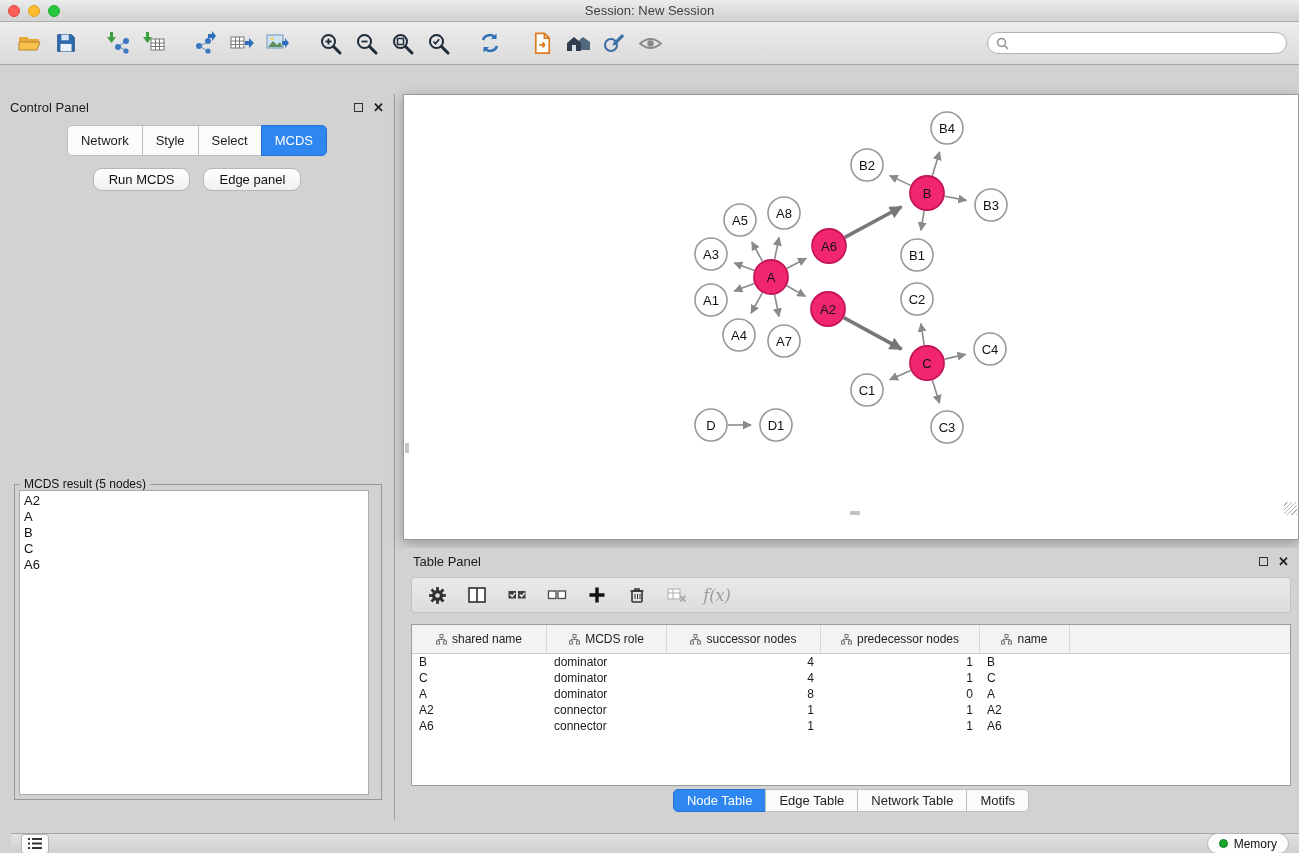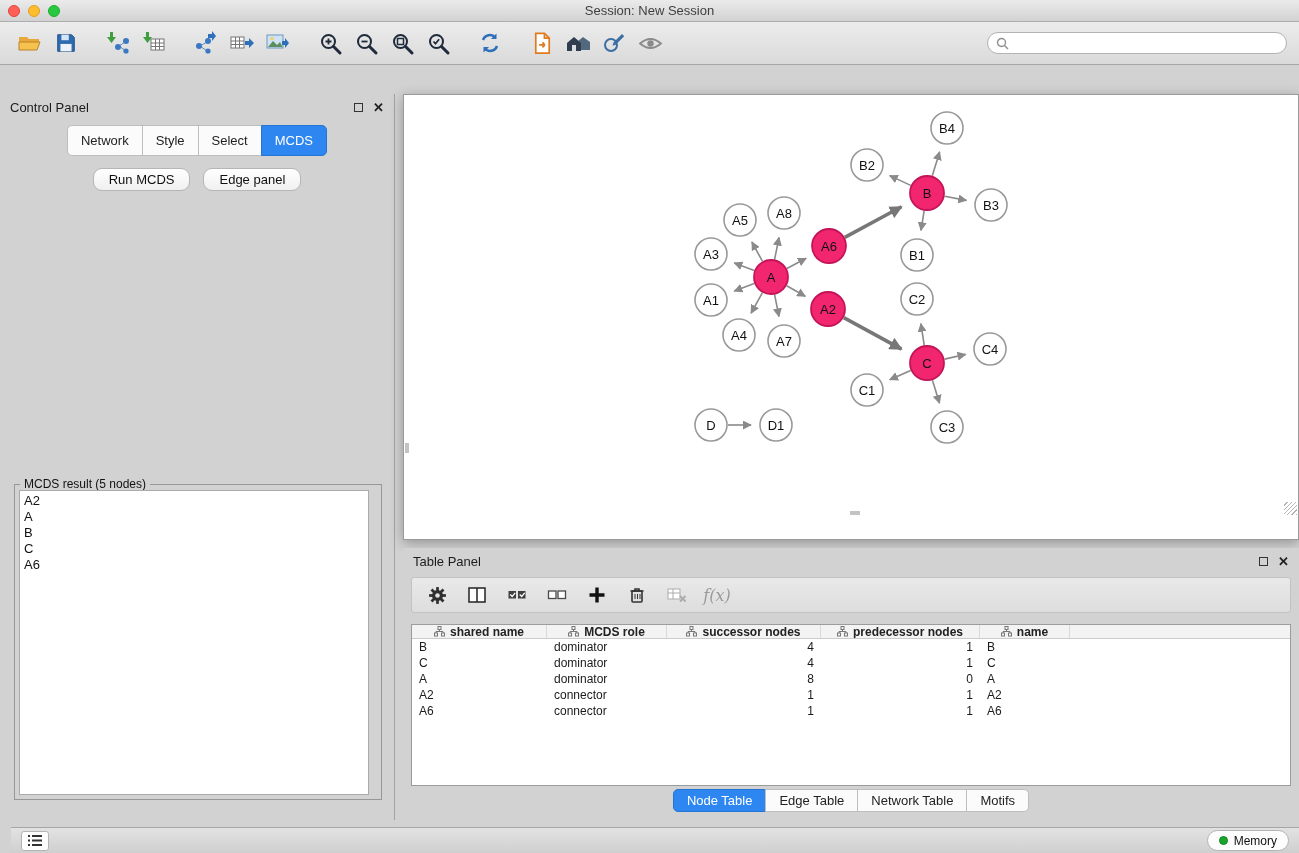--- a/index.html
+++ b/index.html
@@ -83,36 +83,36 @@
   .scroll-nub-h { position:absolute; left:446px; bottom:1px; width:10px; height:4px; background:#c3c3c3; }
 
   
   .table-panel { position:absolute; left:7px; right:0; top:454px; bottom:0; background:#d2d2d2; }
   .tp-toolbar { margin:3px 8px 0 8px; height:36px; border:1px solid #c2c2c2; border-radius:3px;
     background:linear-gradient(#e9e9e9,#dddddd); display:flex; align-items:center; gap:10px; padding:0 10px; }
   .tp-btn { width:30px; height:28px; display:flex; align-items:center; justify-content:center; }
   .fx-label { font-family:"DejaVu Serif", serif; font-style:italic; font-size:16px; color:#9a9a9a; }
   .data-table { position:absolute; left:8px; right:8px; top:76px; bottom:34px;
     background:#ffffff; border:1px solid #9c9c9c; overflow:hidden; }
-  .t-head { display:flex; height:14px; background:#f3f3f3; border-bottom:1px solid #cccccc;font-weight:bold; }
+  .t-head { display:flex; height:29px; background:#f3f3f3; border-bottom:1px solid #cccccc; }
   .th { display:flex; align-items:center; justify-content:center; gap:5px; font-size:12px;
     color:#222; border-right:1px solid #d9d9d9; overflow:hidden; }
   .tr { display:flex; height:16px; }
   .td { font-size:12px; line-height:16px; padding:0 7px; overflow:hidden; white-space:nowrap; }
   .td.num { text-align:right; }
   .col0{width:135px;} .col1{width:120px;} .col2{width:154px;} .col3{width:159px;} .col4{width:90px;}
   .tp-tabs { position:absolute; bottom:8px; left:0; right:0; display:flex; justify-content:center; }
   .tp-tab { padding:3px 13px; font-size:13px; background:#fbfbfb; border:1px solid #bdbdbd;
     margin-left:-1px; color:#222; }
   .tp-tab:first-child { border-radius:5px 0 0 5px; margin-left:0; }
   .tp-tab:last-child { border-radius:0 5px 5px 0; }
   .tp-tab.active { background:#2e87f0; border-color:#2474d4; color:#ffffff; }
 
   
-  .statusbar { position:absolute; left:11px; bottom:0; right:0; height:26px;
+  .statusbar { position:absolute; left:11px; bottom:0; right:0; height:20px;
     background:linear-gradient(#e2e2e2,#cfcfcf); border-top:1px solid #a6a6a6;
     display:flex; align-items:center; padding:0 10px; }
   .list-btn { width:28px; height:20px; background:#fdfdfd; border:1px solid #b4b4b4;
     border-radius:3px; display:flex; align-items:center; justify-content:center; }
   .memory-btn { margin-left:auto; background:#fdfdfd; border:1px solid #b4b4b4;
     border-radius:11px; height:21px; padding:0 11px; display:flex; align-items:center; gap:6px;
     font-size:12px; color:#111; }
   .mem-dot { width:9px; height:9px; border-radius:50%; background:#18a52c; border:1px solid #12851f; }
 </style>
 </head>

